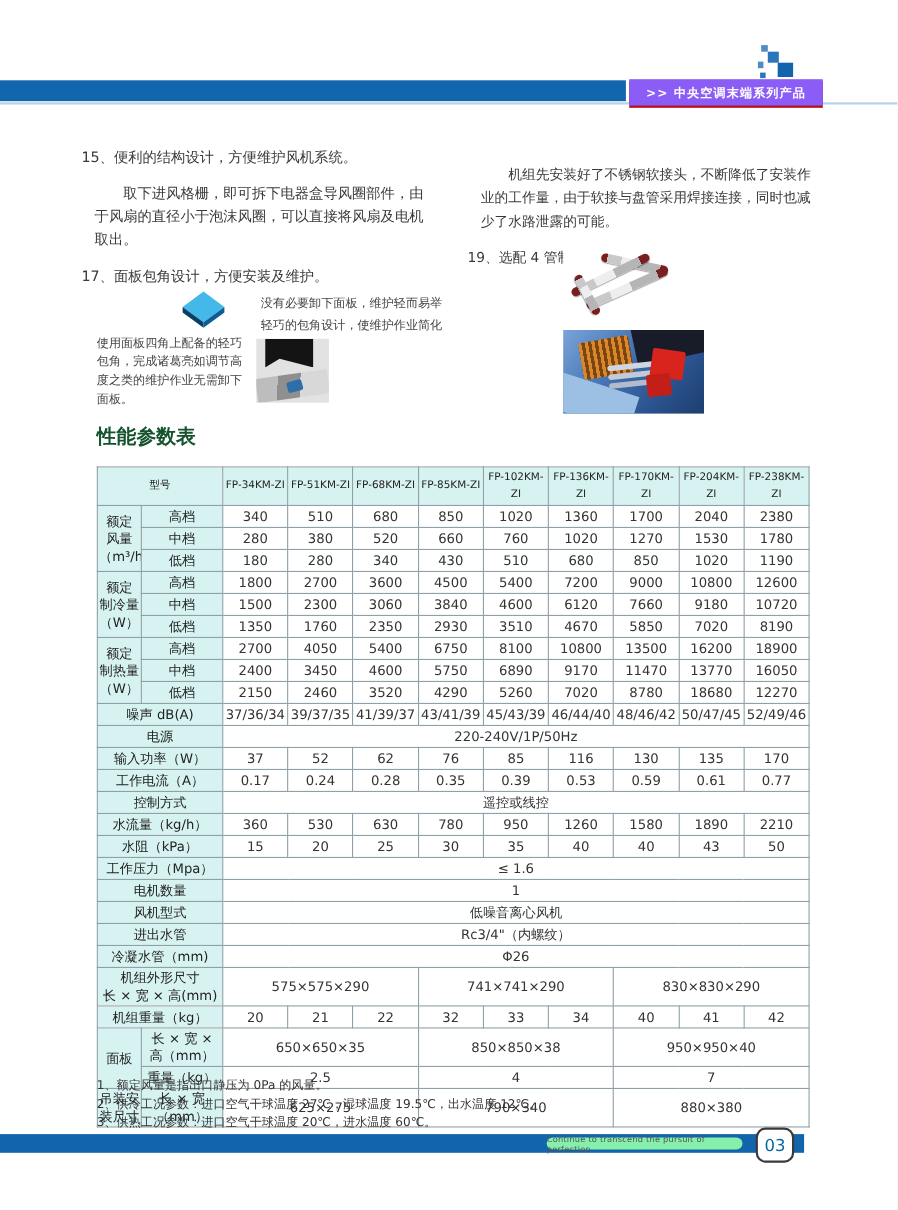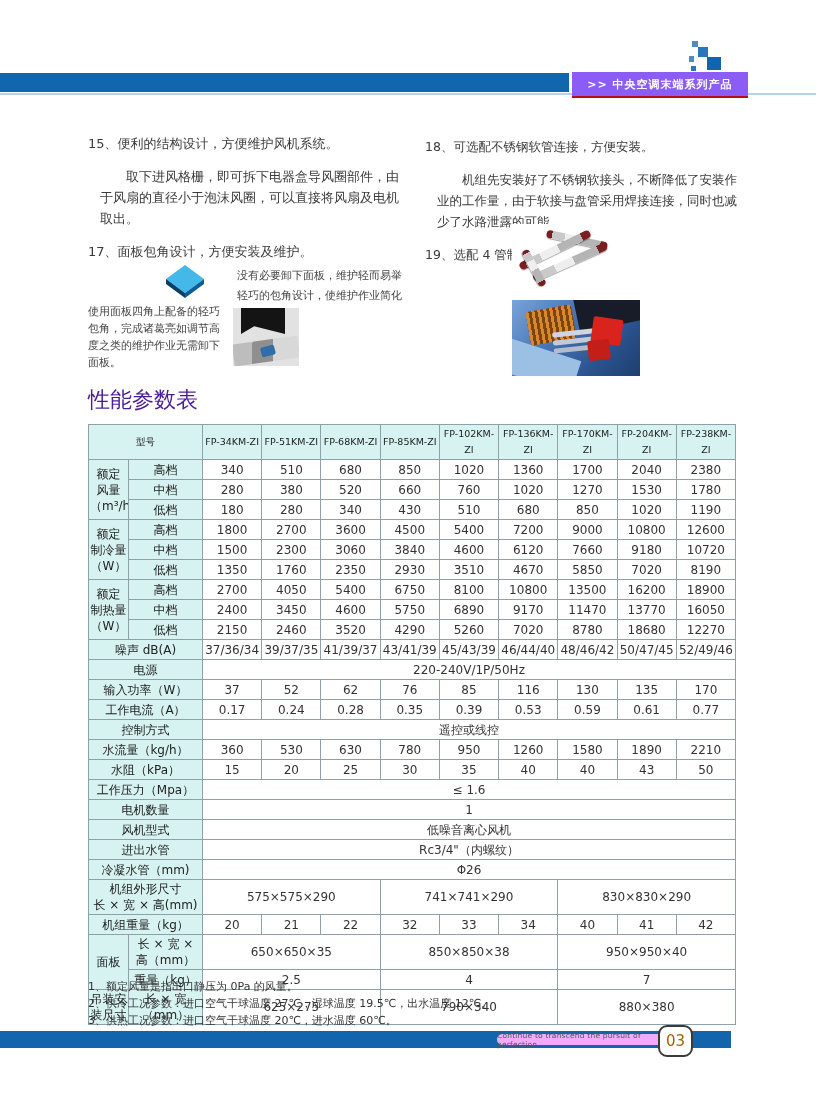--- a/index.html
+++ b/index.html
@@ -9,21 +9,21 @@
   
   .top-bar{position:absolute;left:0;top:73px;width:569px;height:19px;background:#1166ae;}
   .top-underline{position:absolute;left:0;top:93px;width:816px;height:2px;background:#b9d2e8;}
   .header-tag{position:absolute;left:572px;top:72px;width:176px;height:24px;background:#8b5cf6;
               color:#fff;font-size:11px;font-weight:bold;display:flex;align-items:center;
               justify-content:center;letter-spacing:1px;box-shadow:0 2px 0 #b90d14;}
   .px{position:absolute;}
 
   
   .col{position:absolute;font-size:13px;line-height:21px;color:#3a3a3a;}
-  .col-left{left:88px;top:133px;width:334px;}
+  .col-left{left:74px;top:133px;width:334px;}
   .col-right{left:425px;top:136px;width:330px;font-size:12.5px;}
   .feat-head{margin:0;padding-left:2.4em;text-indent:-2.4em;}
   .feat-body{margin:12px;text-indent:2em;}
 
   .diamond{position:absolute;left:165px;top:264px;width:40px;height:36px;}
   .cap-right{position:absolute;left:237px;top:266px;width:170px;font-size:11px;line-height:20px;color:#444;}
   .cap-left{position:absolute;left:88px;top:303px;width:140px;font-size:11px;line-height:17px;color:#444;}
 
   
   .img-corner{position:absolute;left:233px;top:308px;width:66px;height:58px;background:#e2e2e2;overflow:hidden;}
@@ -46,42 +46,42 @@
             background:linear-gradient(130deg,#7aa4d8 0%,#4a78b8 35%,#2c5490 70%,#1d3f70 100%);}
   .img-unit .dark{position:absolute;right:-6px;top:-8px;width:70px;height:34px;background:#171c28;transform:rotate(-12deg);}
   .img-unit .coil{position:absolute;left:16px;top:8px;width:46px;height:34px;transform:rotate(-10deg);
             background:repeating-linear-gradient(90deg,#d8882a 0 3px,#7c440e 3px 6px);border-radius:3px;}
   .img-unit .pipe{position:absolute;left:40px;top:30px;width:52px;height:5px;background:#cfd6e2;border-radius:3px;transform:rotate(-6deg);box-shadow:0 8px 0 #c2cad8,0 16px 0 #b4bccc;}
   .img-unit .red1{position:absolute;right:18px;top:18px;width:30px;height:26px;background:#d8241c;transform:rotate(8deg);border-radius:2px;}
   .img-unit .red2{position:absolute;right:30px;top:40px;width:22px;height:20px;background:#c41e18;transform:rotate(-6deg);border-radius:2px;}
   .img-unit .panel{position:absolute;left:-14px;bottom:-6px;width:80px;height:34px;background:#9cc0e4;transform:rotate(18deg);}
 
   
-  .section-title{position:absolute;left:88px;top:385px;font-size:22px;font-weight:normal;color:#4c1d95;}
+  .section-title{position:absolute;left:88px;top:385px;font-size:18px;font-weight:bold;color:#14532d;}
 
   
   .spec-wrap{position:absolute;left:88px;top:424px;width:677px;}
   table.spec{border-collapse:collapse;table-layout:fixed;width:648px;font-size:12px;color:#333;}
   table.spec td{border:1px solid #8fa0a8;text-align:center;padding:1px 1px;line-height:16px;height:17px;
                 white-space:pre-line;overflow:hidden;}
   table.spec td.lbl{background:#d7f3f1;color:#222;}
   table.spec tr:first-child td{font-size:9.5px;height:20px;}
   col.c1{width:40px;} col.c2{width:74px;}
 
   
   .notes{position:absolute;left:88px;top:978px;font-size:11px;line-height:17px;color:#333;}
   .notes p{margin:0;}
 
   
   .footer-bar{position:absolute;left:0;top:1031px;width:731px;height:17px;background:#1264ac;}
-  .footer-pill{position:absolute;left:497px;top:1034px;width:178px;height:11px;background:#f0abfc;border-radius:6px;
+  .footer-pill{position:absolute;left:497px;top:1034px;width:178px;height:11px;background:#86efac;border-radius:6px;
                display:flex;align-items:center;justify-content:center;font-size:7.5px;color:#555;letter-spacing:.2px;}
-  .page-badge{position:absolute;left:658px;top:1025px;width:31px;height:28px;background:#fff;border:2px solid #3a3a3a;
+  .page-badge{position:absolute;left:687px;top:1025px;width:31px;height:28px;background:#fff;border:2px solid #3a3a3a;
               border-radius:9px;display:flex;align-items:center;justify-content:center;
-              font-size:15px;color:#a16207;}
+              font-size:15px;color:#0369a1;}
 </style>
 </head>
 <body>
 
 <div class="page">
 
   <div class="top-bar"></div>
   <div class="top-underline"></div>
   <div class="px" style="left:692px;top:41px;width:6px;height:6px;background:#4f8cc4;"></div>
   <div class="px" style="left:698px;top:47px;width:10px;height:10px;background:#2a76ba;"></div>
@@ -92,21 +92,20 @@
     <span>&gt;&gt; 中央空调末端系列产品</span>
   </div>
 
   <div class="col col-left">
     <p class="feat-head">15、便利的结构设计，方便维护风机系统。</p>
     <p class="feat-body">取下进风格栅，即可拆下电器盒导风圈部件，由于风扇的直径小于泡沫风圈，可以直接将风扇及电机取出。</p>
     <p class="feat-head">17、面板包角设计，方便安装及维护。</p>
   </div>
 
   <div class="col col-right">
-    <p class="feat-head">18、可选配不锈钢软管连接，方便安装。</p>
     <p class="feat-body">机组先安装好了不锈钢软接头，不断降低了安装作业的工作量，由于软接与盘管采用焊接连接，同时也减少了水路泄露的可能。</p>
     <p class="feat-head">19、选配 4 管制结构</p>
   </div>
 
   <div class="diamond">
     <svg width="40" height="36" viewBox="0 0 40 36">
       <polygon points="20,1 39,15 20,29 1,15" fill="#45b8ea"></polygon>
       <polygon points="1,15 20,29 20,34 1,20" fill="#0b3e66"></polygon>
       <polygon points="39,15 20,29 20,34 39,20" fill="#0d5d94"></polygon>
     </svg>

